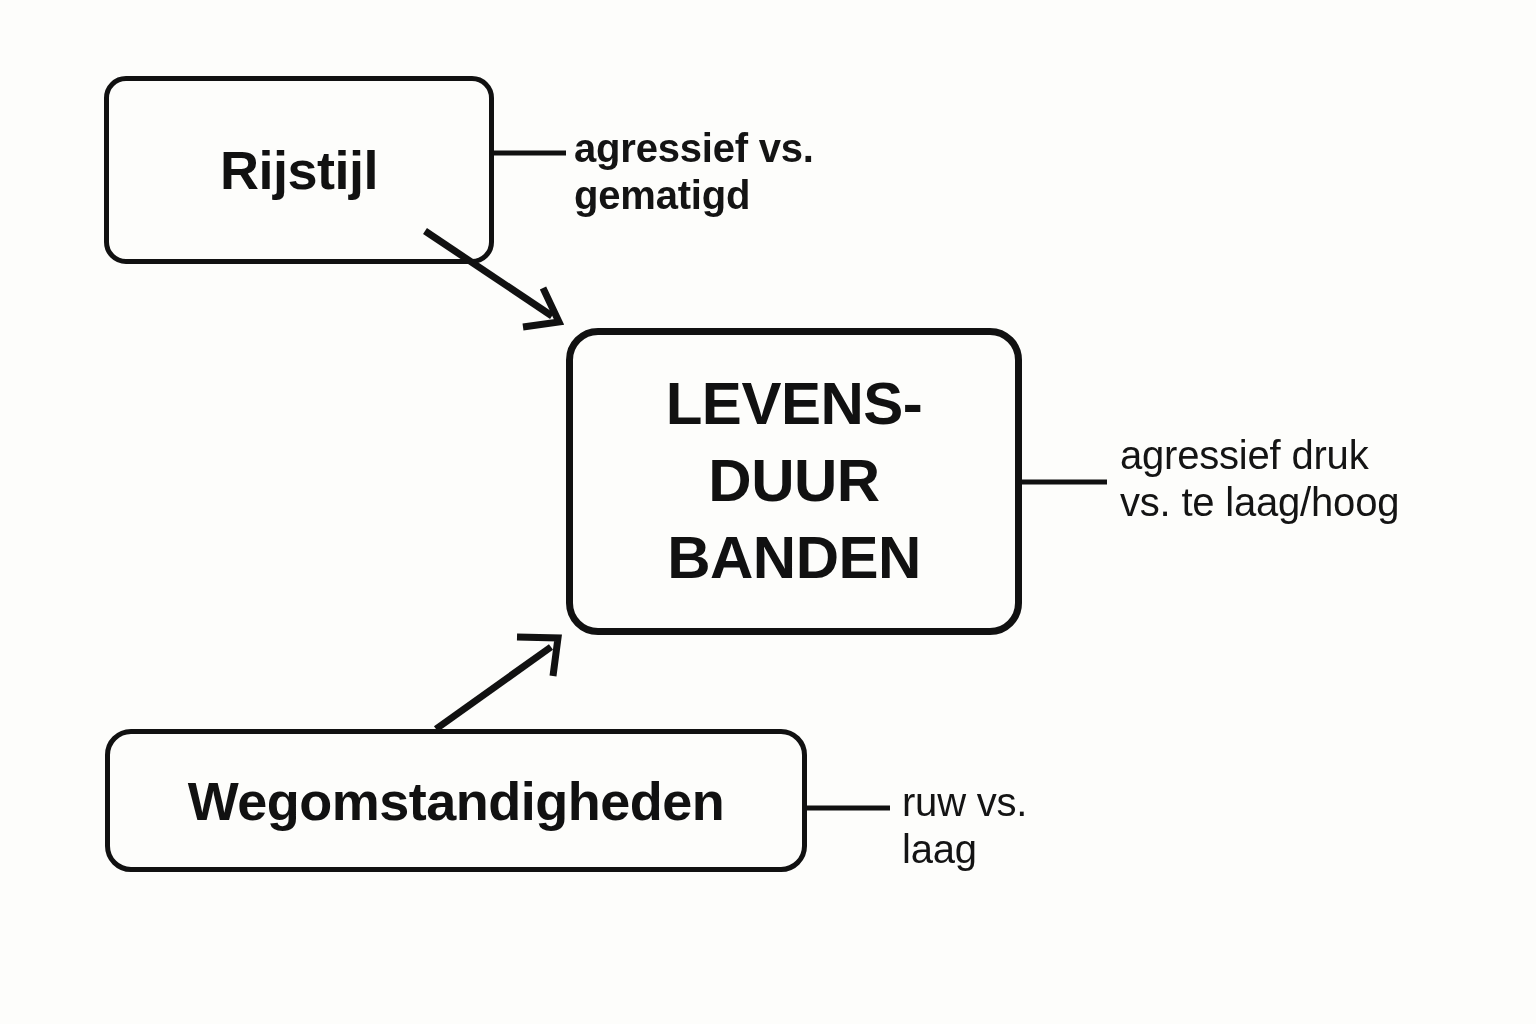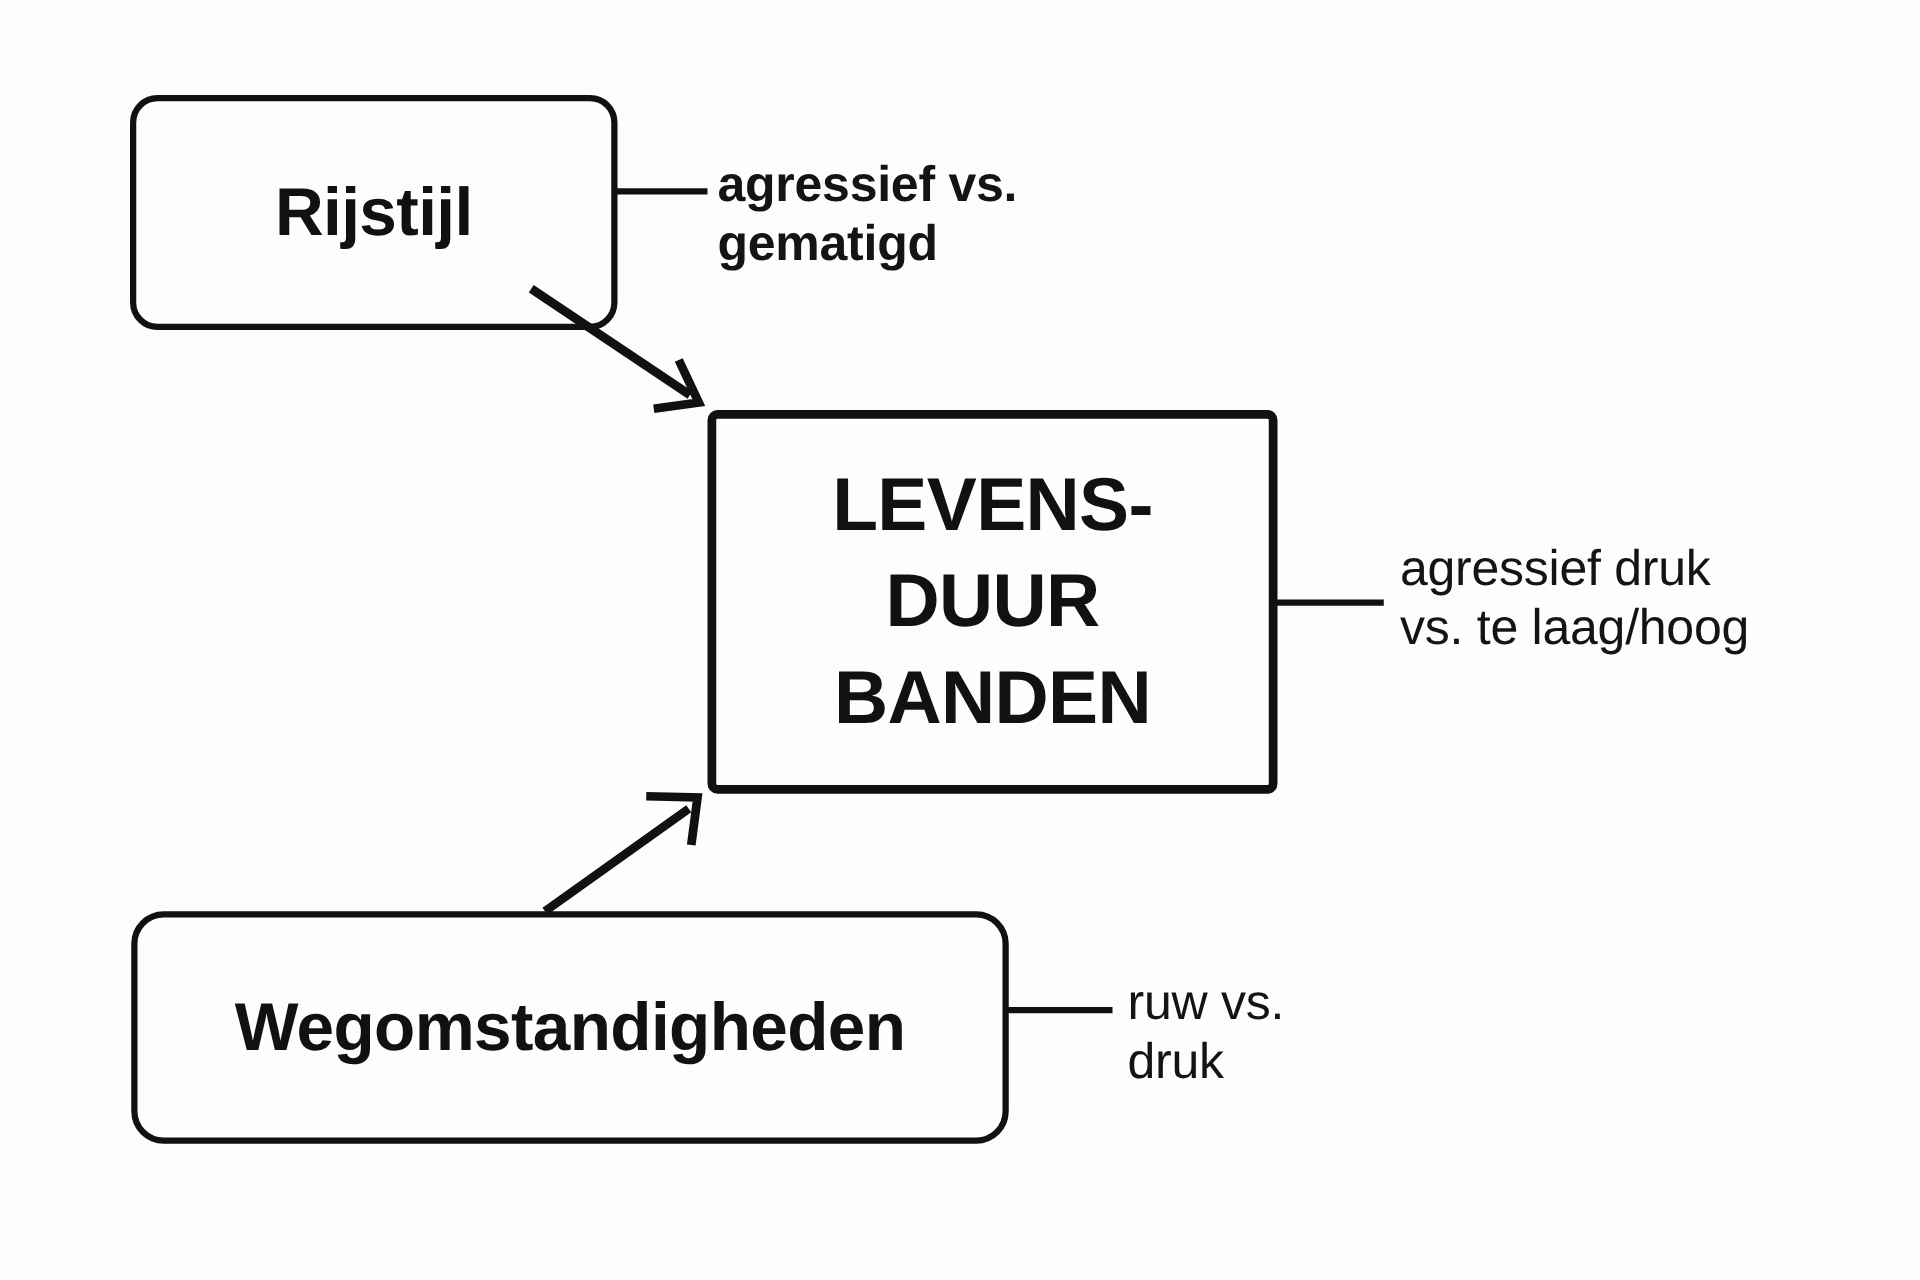--- a/index.html
+++ b/index.html
@@ -59,34 +59,34 @@
     font-size: 54px;
   }
 
   
   #box-center {
     left: 566px;
     top: 328px;
     width: 456px;
     height: 307px;
     border: 7px solid #111111;
-    border-radius: 8px;
+    border-radius: 32px;
   }
   #box-center .node-label {
     font-size: 60px;
     line-height: 1.28;
     letter-spacing: -0.5px;
   }
 
   
   #box-road {
     left: 105px;
     top: 729px;
     width: 702px;
-    height: 186px;
+    height: 143px;
     border: 5px solid #111111;
     border-radius: 26px;
   }
   #box-road .node-label {
     font-size: 54px;
   }
 
   .annotation {
     position: absolute;
     font-size: 40px;
@@ -150,15 +150,15 @@
   </div>
 
   <div class="annotation" id="anno-center">agressief druk
 vs. te laag/hoog</div>
 
   <div class="node-box" id="box-road">
     <span class="node-label">Wegomstandigheden</span>
   </div>
 
   <div class="annotation" id="anno-road">ruw vs.
-druk</div>
+laag</div>
 
 </div>
 
 </body></html>

